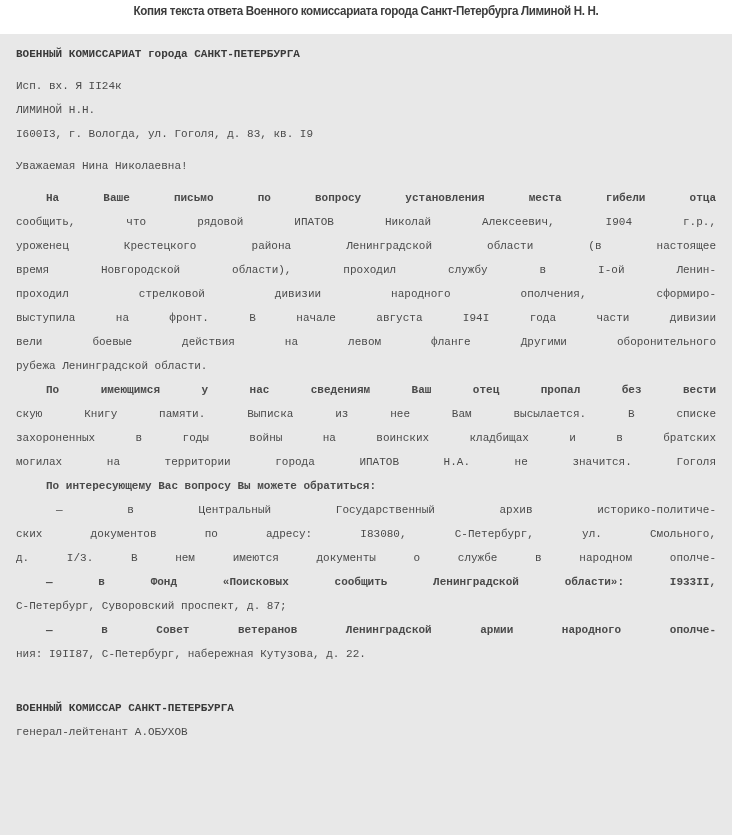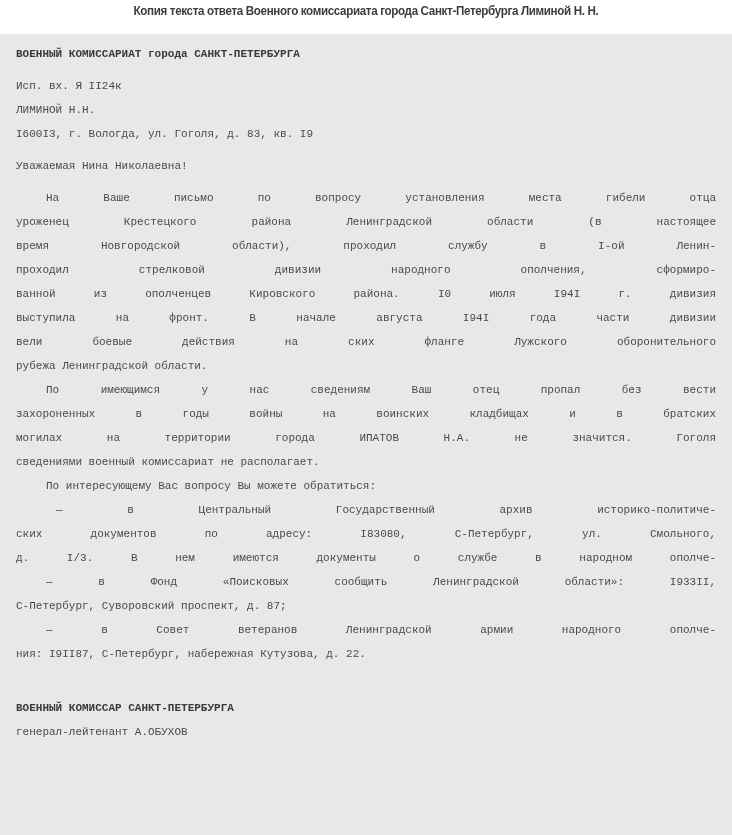--- a/index.html
+++ b/index.html
@@ -46,54 +46,54 @@
     }
     .line.just {
       text-align: justify;
       text-align-last: justify;
       width: 700px;
       white-space: normal;
     }
     .heavy { color: #3a3a3a; font-weight: bold; }
     .gap-s { height: 8px; }
     .gap-l { height: 30px; }
-    .indent { padding-left: 30px; box-sizing: border-box; }
+    .indent { padding-left: 30px; box-sizing: border-box; font-weight: bold; }
     .indent2 { padding-left: 40px; box-sizing: border-box; }
   </style>
 </head>
 <body>
 
 <div class="caption">Копия текста ответа Военного комиссариата города Санкт-Петербурга Лиминой Н. Н.</div>
 
 <div class="sheet">
   <div class="line heavy">ВОЕННЫЙ КОМИССАРИАТ города САНКТ-ПЕТЕРБУРГА</div>
   <div class="gap-s"></div>
   <div class="line">Исп. вх. Я II24к</div>
   <div class="line">ЛИМИНОЙ Н.Н.</div>
   <div class="line">I600I3, г. Вологда, ул. Гоголя, д. 83, кв. I9</div>
   <div class="gap-s"></div>
   <div class="line">Уважаемая Нина Николаевна!</div>
   <div class="gap-s"></div>
 
   <div>
     <div class="line just indent">На Ваше письмо по вопросу установления места гибели отца</div>
+    <div class="line just">сообщить, что рядовой ИПАТОВ Николай Алексеевич, I904 г.р.,</div>
     <div class="line just">уроженец Крестецкого района Ленинградской области (в настоящее</div>
     <div class="line just">время Новгородской области), проходил службу в I-ой Ленин-</div>
     <div class="line just">проходил стрелковой дивизии народного ополчения, сформиро-</div>
-    <div class="line just">ванной из ополченцев Кировского района. I0 июля I94I г. дивизия</div>
     <div class="line just">выступила на фронт. В начале августа I94I года части дивизии</div>
-    <div class="line just">вели боевые действия на ских фланге Лужского оборонительного</div>
+    <div class="line just">вели боевые действия на левом фланге Другими оборонительного</div>
     <div class="line">рубежа Ленинградской области.</div>
   </div>
 
   <div>
     <div class="line just indent">По имеющимся у нас сведениям Ваш отец пропал без вести</div>
+    <div class="line just">скую Книгу памяти. Выписка из нее Вам высылается. В списке</div>
     <div class="line just">захороненных в годы войны на воинских кладбищах и в братских</div>
     <div class="line just">могилах на территории города ИПАТОВ Н.А. не значится. Гоголя</div>
-    <div class="line">сведениями военный комиссариат не располагает.</div>
   </div>
 
   <div class="line indent">По интересующему Вас вопросу Вы можете обратиться:</div>
 
   <div>
     <div>
       <div class="line just indent2">— в Центральный Государственный архив историко-политиче-</div>
       <div class="line just">ских документов по адресу: I83080, С-Петербург, ул. Смольного,</div>
       <div class="line just">д. I/3. В нем имеются документы о службе в народном ополче-</div>
     </div>

